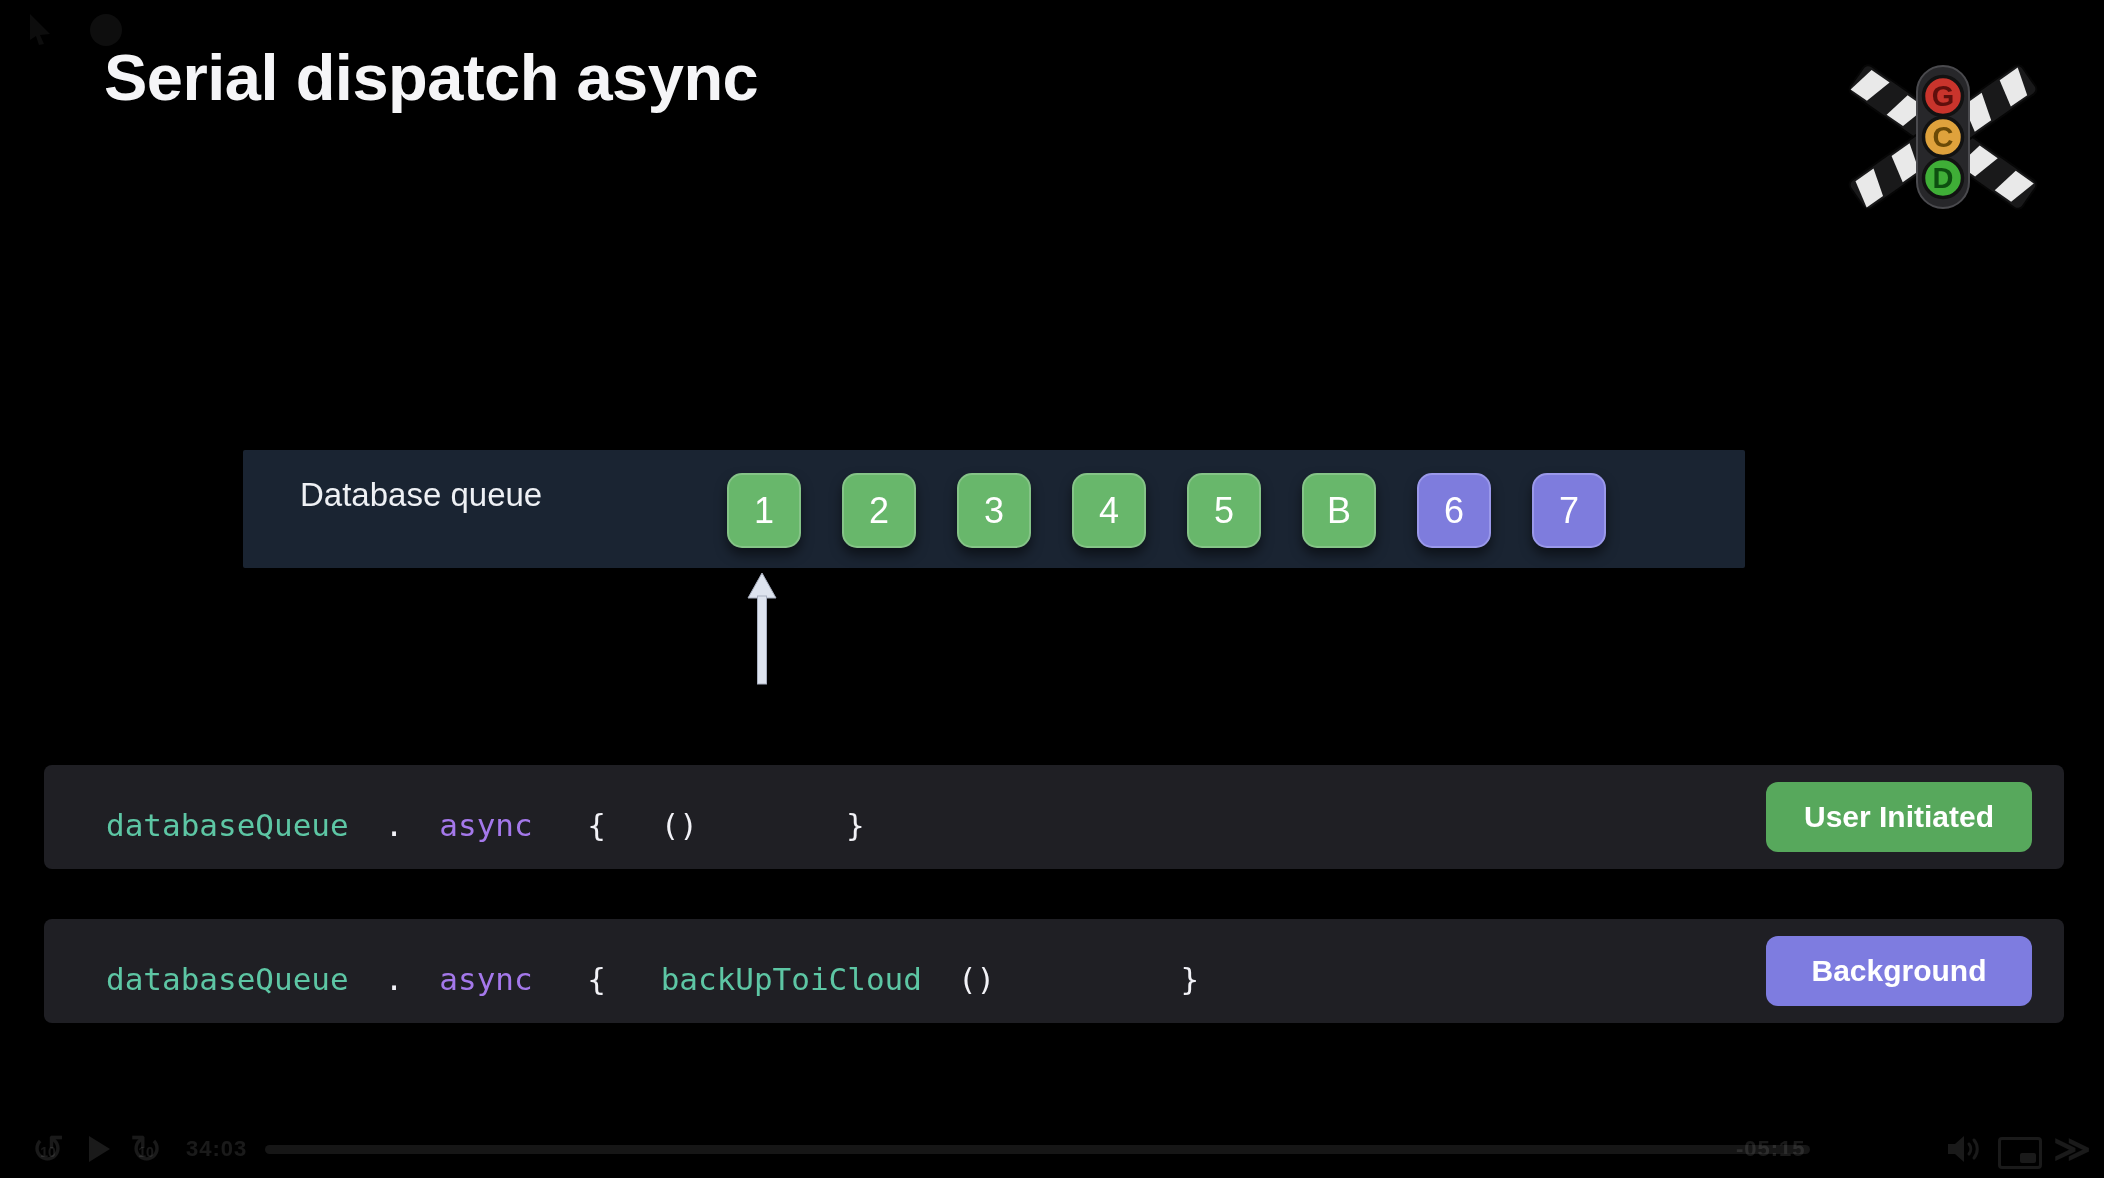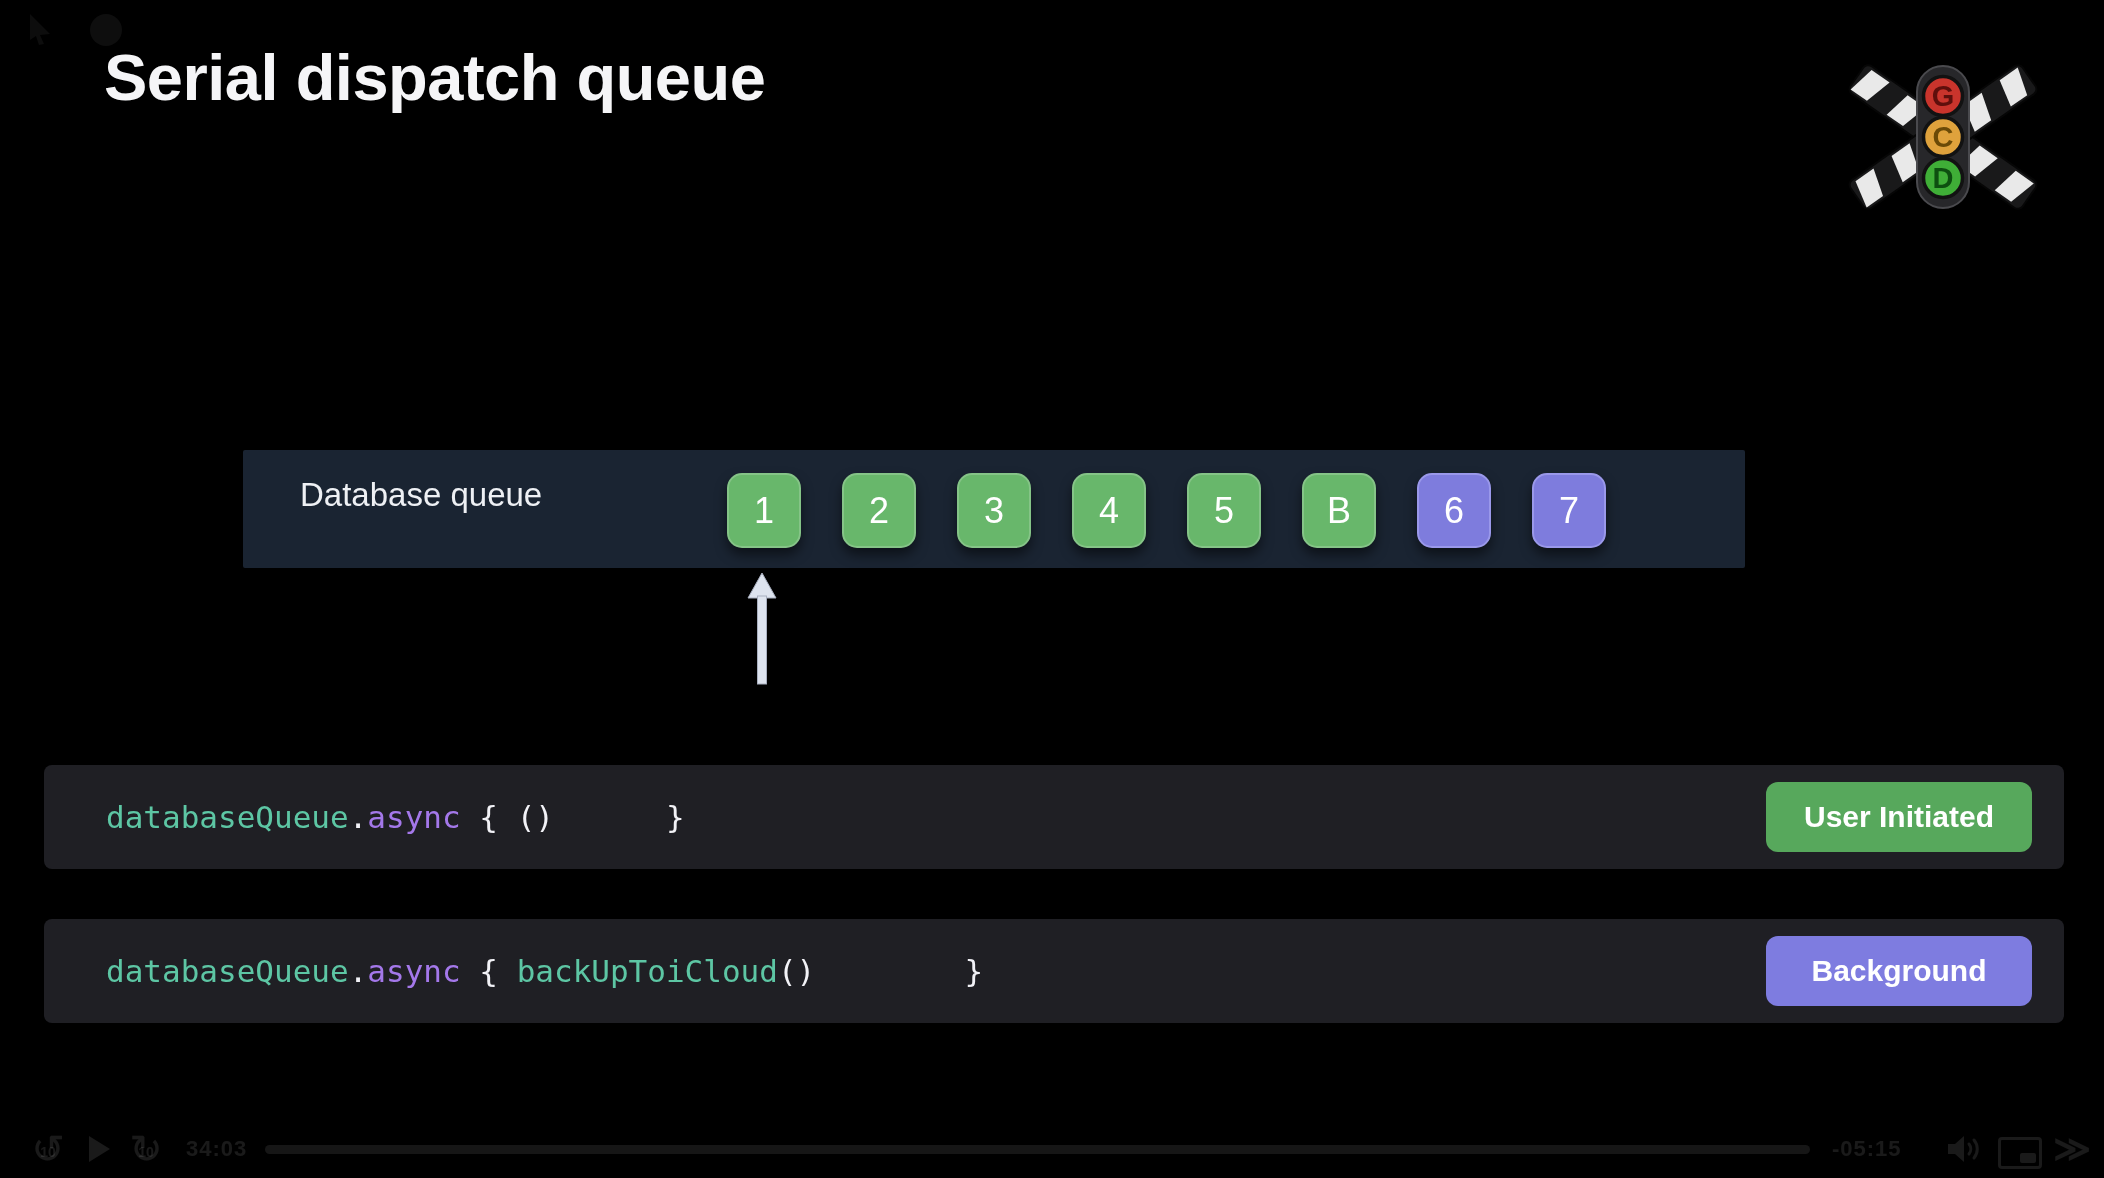--- a/index.html
+++ b/index.html
@@ -38,23 +38,23 @@
   
   .arrow{position:absolute;left:735px;top:570px;}
   
   .code-row{
     position:absolute;left:44px;width:2020px;height:104px;background:var(--code-bg);
     border-radius:8px;
   }
   .code-row.r0{top:765px;}
   .code-row.r1{top:919px;}
   .code-line{
-    position:absolute;left:62px;top:0;height:104px;display:flex;align-items:center;
+    position:absolute;left:62px;top:8px;height:104px;display:flex;align-items:center;
     font-family:"DejaVu Sans Mono",monospace;font-size:31px;font-weight:500;
-    white-space:pre;letter-spacing:0px;
+    white-space:pre;letter-spacing:0px;gap:36px;
   }
   .tok-teal{color:var(--teal);}
   .tok-white{color:#f2f2f7;}
   .tok-purple{color:var(--code-purple);}
   .badge{
     position:absolute;right:32px;top:17px;width:266px;height:70px;border-radius:12px;
     display:flex;align-items:center;justify-content:center;
     font-size:30px;font-weight:600;color:#fff;
   }
   .badge.green{background:var(--badge-green);}
@@ -90,21 +90,21 @@
 </head>
 <body>
 
 <div id="stage">
 
   <svg class="faint-cursor" width="30" height="34" viewBox="0 0 30 34">
     <polygon points="4,2 24,22 14,23 18,32 13,33 10,24 4,28" fill="#181818"></polygon>
   </svg>
   <div class="faint-glyph"></div>
 
-  <div class="title">Serial dispatch queue</div>
+  <div class="title">Serial dispatch async</div>
 
   <svg class="gcd-logo" width="210" height="185" viewBox="0 0 210 185">
 
     <g transform="translate(103,99) rotate(35)">
       <rect x="-105" y="-17" width="210" height="34" rx="6" fill="#19191a" stroke="#060606" stroke-width="2"></rect>
       <path d="M-97,-14 L-75,-14 L-83,14 L-103,14 Z" fill="#e9e9e9"></path>
       <path d="M-53,-14 L-31,-14 L-39,14 L-59,14 Z" fill="#e9e9e9"></path>
       <path d="M-9,-14 L13,-14 L5,14 L-15,14 Z" fill="#e9e9e9"></path>
       <path d="M35,-14 L57,-14 L49,14 L29,14 Z" fill="#e9e9e9"></path>
       <path d="M79,-14 L101,-14 L93,14 L73,14 Z" fill="#e9e9e9"></path>
@@ -167,21 +167,21 @@
       <svg width="24" height="28" viewBox="0 0 24 28">
         <polygon points="2,1 23,14 2,27" fill="currentColor"></polygon>
       </svg>
     </div>
     <div class="pbtn" style="left:126px;width:40px;">
       <span class="pi">↻</span>
       <span class="pnum">10</span>
     </div>
     <div class="ptime" style="left:186px;">34:03</div>
     <div class="scrubber"></div>
-    <div class="ptime" style="left:1832px;">-05:15</div>
+    <div class="ptime" style="left:1736px;">-05:15</div>
     <div class="pbtn" style="left:1944px;width:44px;">
       <svg width="36" height="28" viewBox="0 0 36 28">
         <polygon points="0,9 7,9 16,1 16,27 7,19 0,19" fill="currentColor"></polygon>
         <path d="M21,9 a8,8 0 0 1 0,10 M26,5 a14,14 0 0 1 0,18" fill="none" stroke="currentColor" stroke-width="3" stroke-linecap="round"></path>
       </svg>
     </div>
     <div class="pip-icon"></div>
     <div class="pbtn chev" style="left:2052px;width:40px;">
       <span>≫</span>
     </div>

